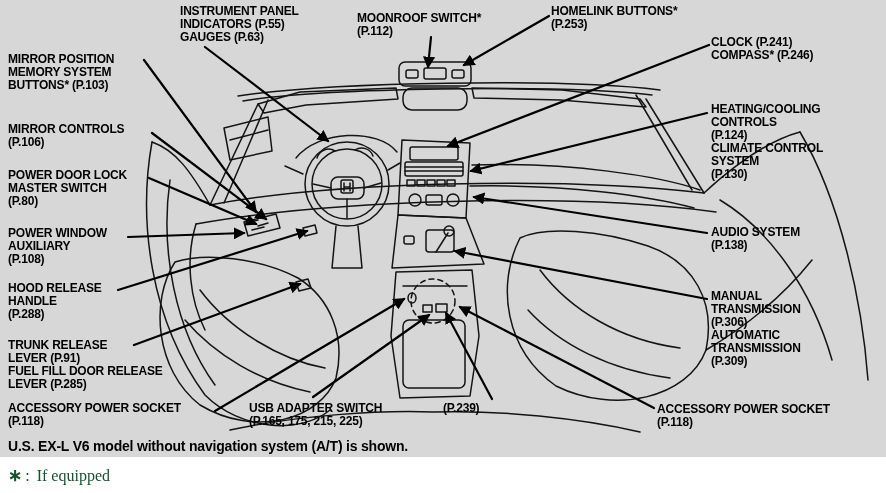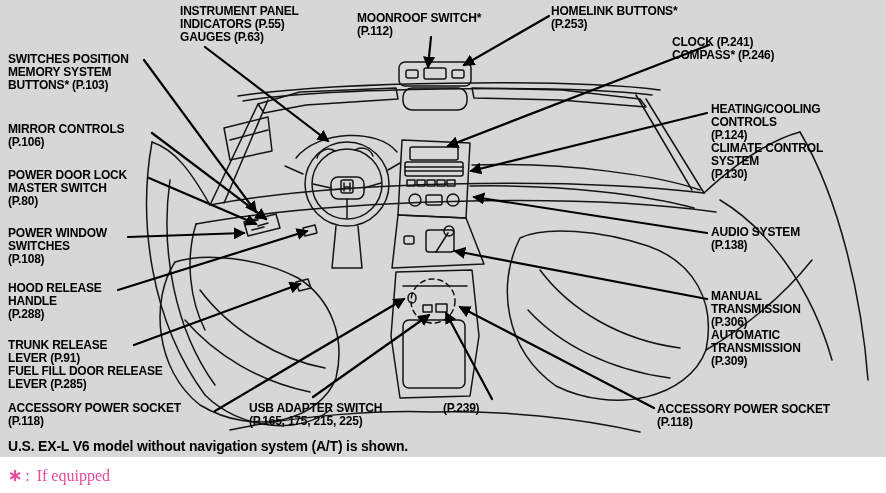--- a/index.html
+++ b/index.html
@@ -4,28 +4,28 @@
 <style>
   html,body{margin:0;padding:0;background:#ffffff;}
   #page{position:relative;width:886px;height:493px;background:#ffffff;overflow:hidden;
         font-family:"Liberation Sans",sans-serif;}
   #panel{position:absolute;left:0;top:0;width:886px;height:457px;background:#d7d7d7;}
   #art{position:absolute;left:0;top:0;width:886px;height:457px;}
   .co{position:absolute;color:#000;font-weight:700;font-size:12px;line-height:13px;
       letter-spacing:-0.2px;white-space:nowrap;}
   .co div{height:13px;}
   .c1{left:180px;top:5px}   .c2{left:357px;top:12px}  .c3{left:551px;top:5px}
-  .c4{left:8px;top:53px}    .c5{left:672px;top:36px} .c6{left:8px;top:123px}
+  .c4{left:8px;top:53px}    .c5{left:711px;top:36px} .c6{left:8px;top:123px}
   .c7{left:711px;top:103px} .c8{left:8px;top:169px}  .c9{left:8px;top:227px}
   .c10{left:711px;top:226px}.c11{left:8px;top:282px} .c12{left:711px;top:290px}
   .c13{left:8px;top:339px}  .c14{left:8px;top:402px} .c15{left:249px;top:402px}
   .c16{left:443px;top:402px}.c17{left:657px;top:403px}
   #note{position:absolute;left:8px;top:438px;color:#000;font-weight:700;font-size:14px;
         letter-spacing:-0.2px;white-space:nowrap;}
-  #footnote{position:absolute;left:8px;top:465px;color:#ec4899;
+  #footnote{position:absolute;left:8px;top:465px;color:#14532d;
         font-family:"Liberation Serif",serif;font-size:16px;white-space:nowrap;text-align:center;}
   #footnote .sym{font-weight:700;font-size:17px;}
   #footnote .sep{padding:0 7px 0 3px;}
   svg .art{stroke:#141414;fill:none;stroke-width:1.5;stroke-linecap:round;stroke-linejoin:round;}
   svg .leader{stroke:#000;fill:none;stroke-width:2.2;stroke-linecap:round;}
 </style>
 </head>
 <body>
 
 <div id="page">
@@ -159,21 +159,21 @@
   </div>
   <div class="co c2">
     <div>MOONROOF SWITCH*</div>
     <div>(P.112)</div>
   </div>
   <div class="co c3">
     <div>HOMELINK BUTTONS*</div>
     <div>(P.253)</div>
   </div>
   <div class="co c4">
-    <div>SWITCHES POSITION</div>
+    <div>MIRROR POSITION</div>
     <div>MEMORY SYSTEM</div>
     <div>BUTTONS* (P.103)</div>
   </div>
   <div class="co c5">
     <div>CLOCK (P.241)</div>
     <div>COMPASS* (P.246)</div>
   </div>
   <div class="co c6">
     <div>MIRROR CONTROLS</div>
     <div>(P.106)</div>
@@ -186,21 +186,21 @@
     <div>SYSTEM</div>
     <div>(P.130)</div>
   </div>
   <div class="co c8">
     <div>POWER DOOR LOCK</div>
     <div>MASTER SWITCH</div>
     <div>(P.80)</div>
   </div>
   <div class="co c9">
     <div>POWER WINDOW</div>
-    <div>SWITCHES</div>
+    <div>AUXILIARY</div>
     <div>(P.108)</div>
   </div>
   <div class="co c10">
     <div>AUDIO SYSTEM</div>
     <div>(P.138)</div>
   </div>
   <div class="co c11">
     <div>HOOD RELEASE</div>
     <div>HANDLE</div>
     <div>(P.288)</div>

